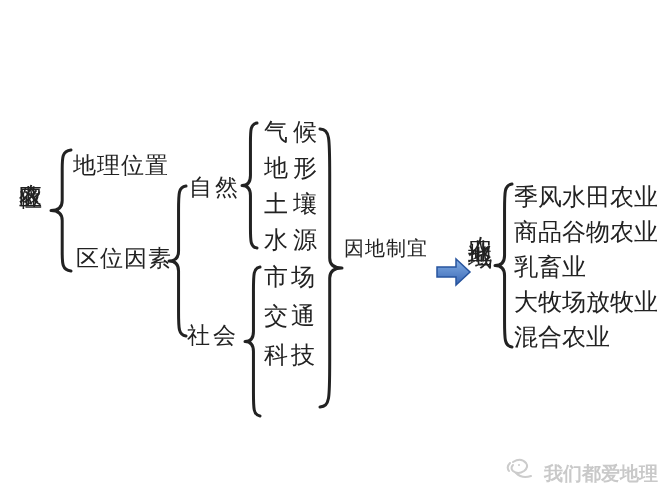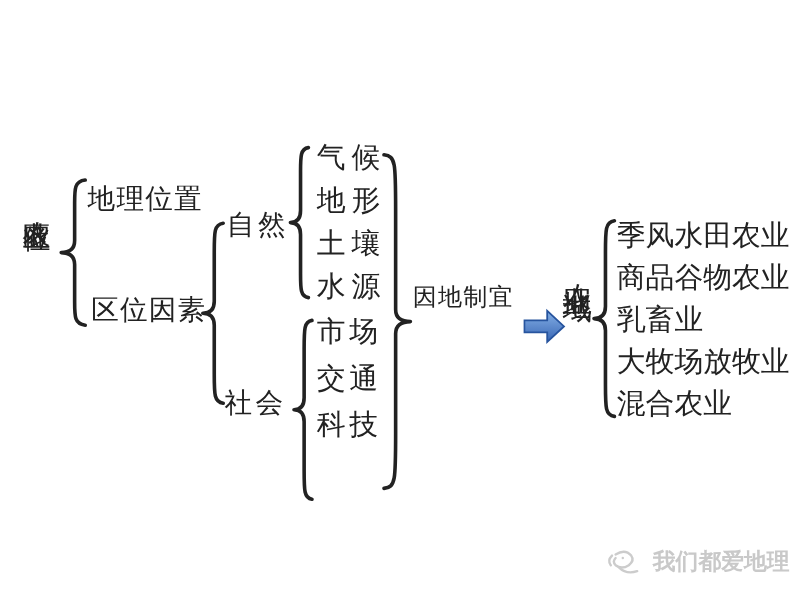--- a/index.html
+++ b/index.html
@@ -31,21 +31,21 @@
   .natural-col{left:264px;top:121px;gap:13px;}
   .natural-col .item{letter-spacing:5px;}
   .social-col{left:264px;top:266px;gap:16px;}
   .social-col .item{letter-spacing:3px;}
   .types-col{left:514px;top:186px;gap:12px;}
   .types-col .item{letter-spacing:0;}
   svg.brace{position:absolute;overflow:visible;}
   .arrow{position:absolute;left:436px;top:255px;}
   .watermark{
     position:absolute;left:504px;top:455px;
-    display:flex;align-items:flex-start;gap:6px;
+    display:flex;align-items:flex-end;gap:6px;
   }
   .watermark .wm-text{
     font-size:19px;font-weight:bold;color:var(--wm);
     letter-spacing:0;white-space:nowrap;
   }
   .wm-logo{flex:0 0 auto;}
 </style>
 </head>
 <body>
 

